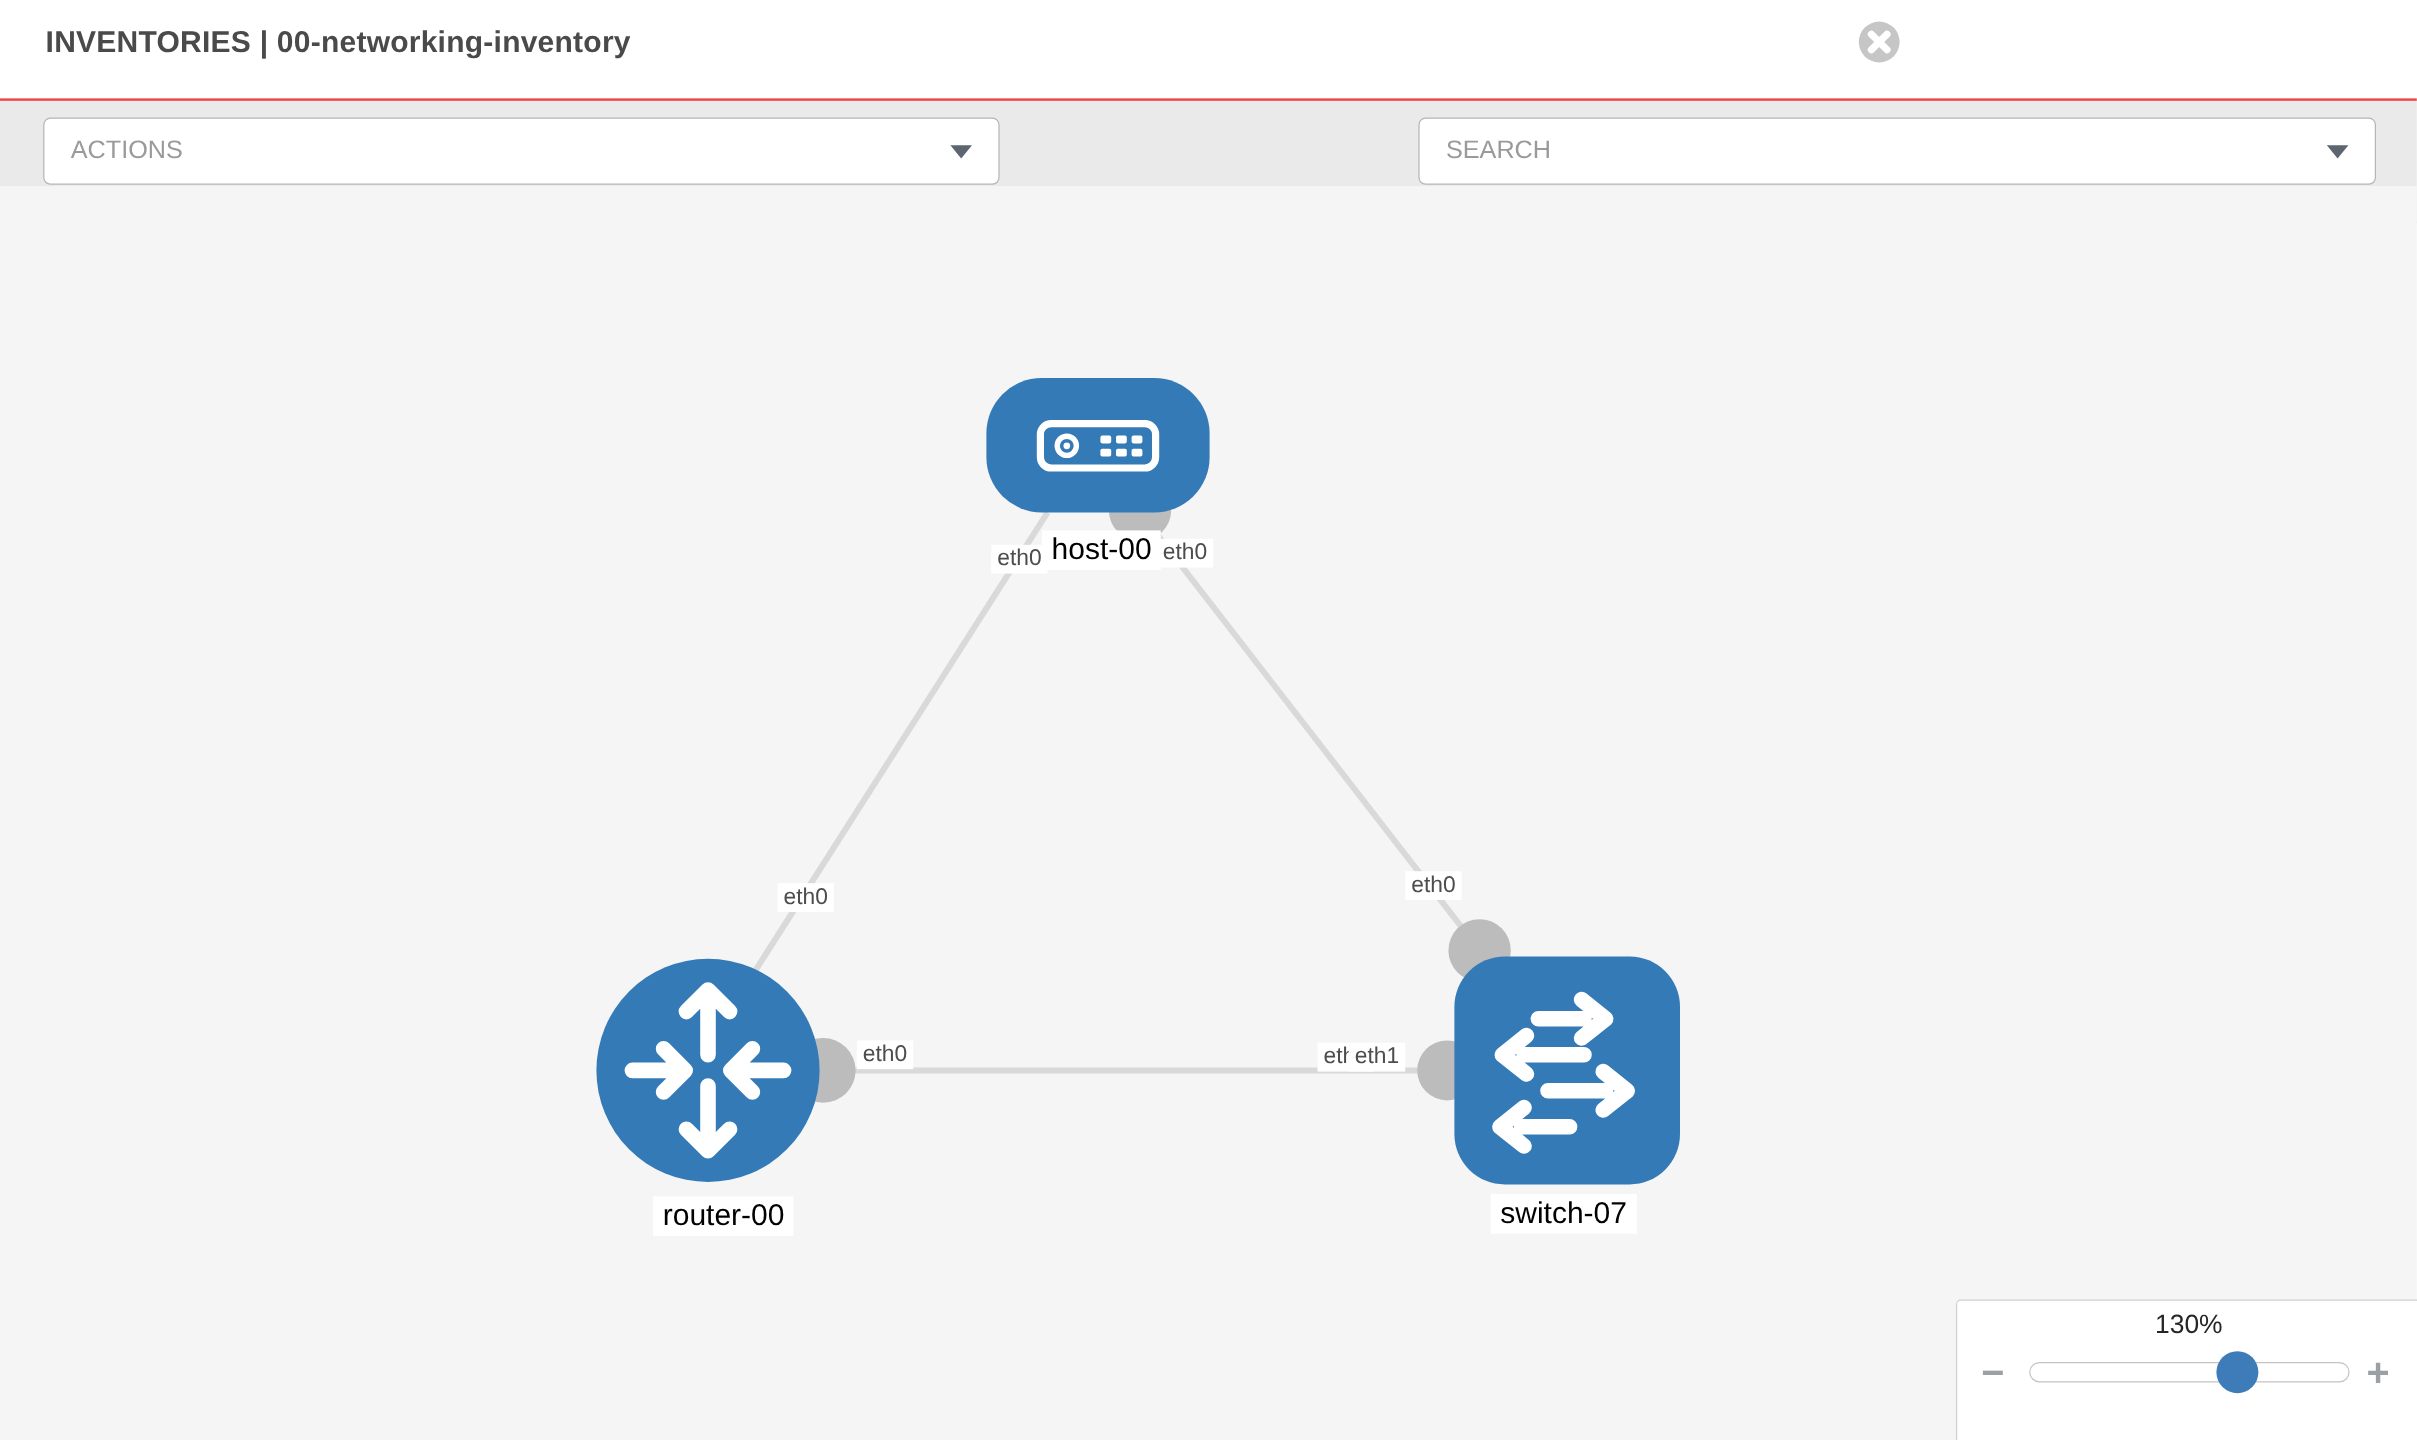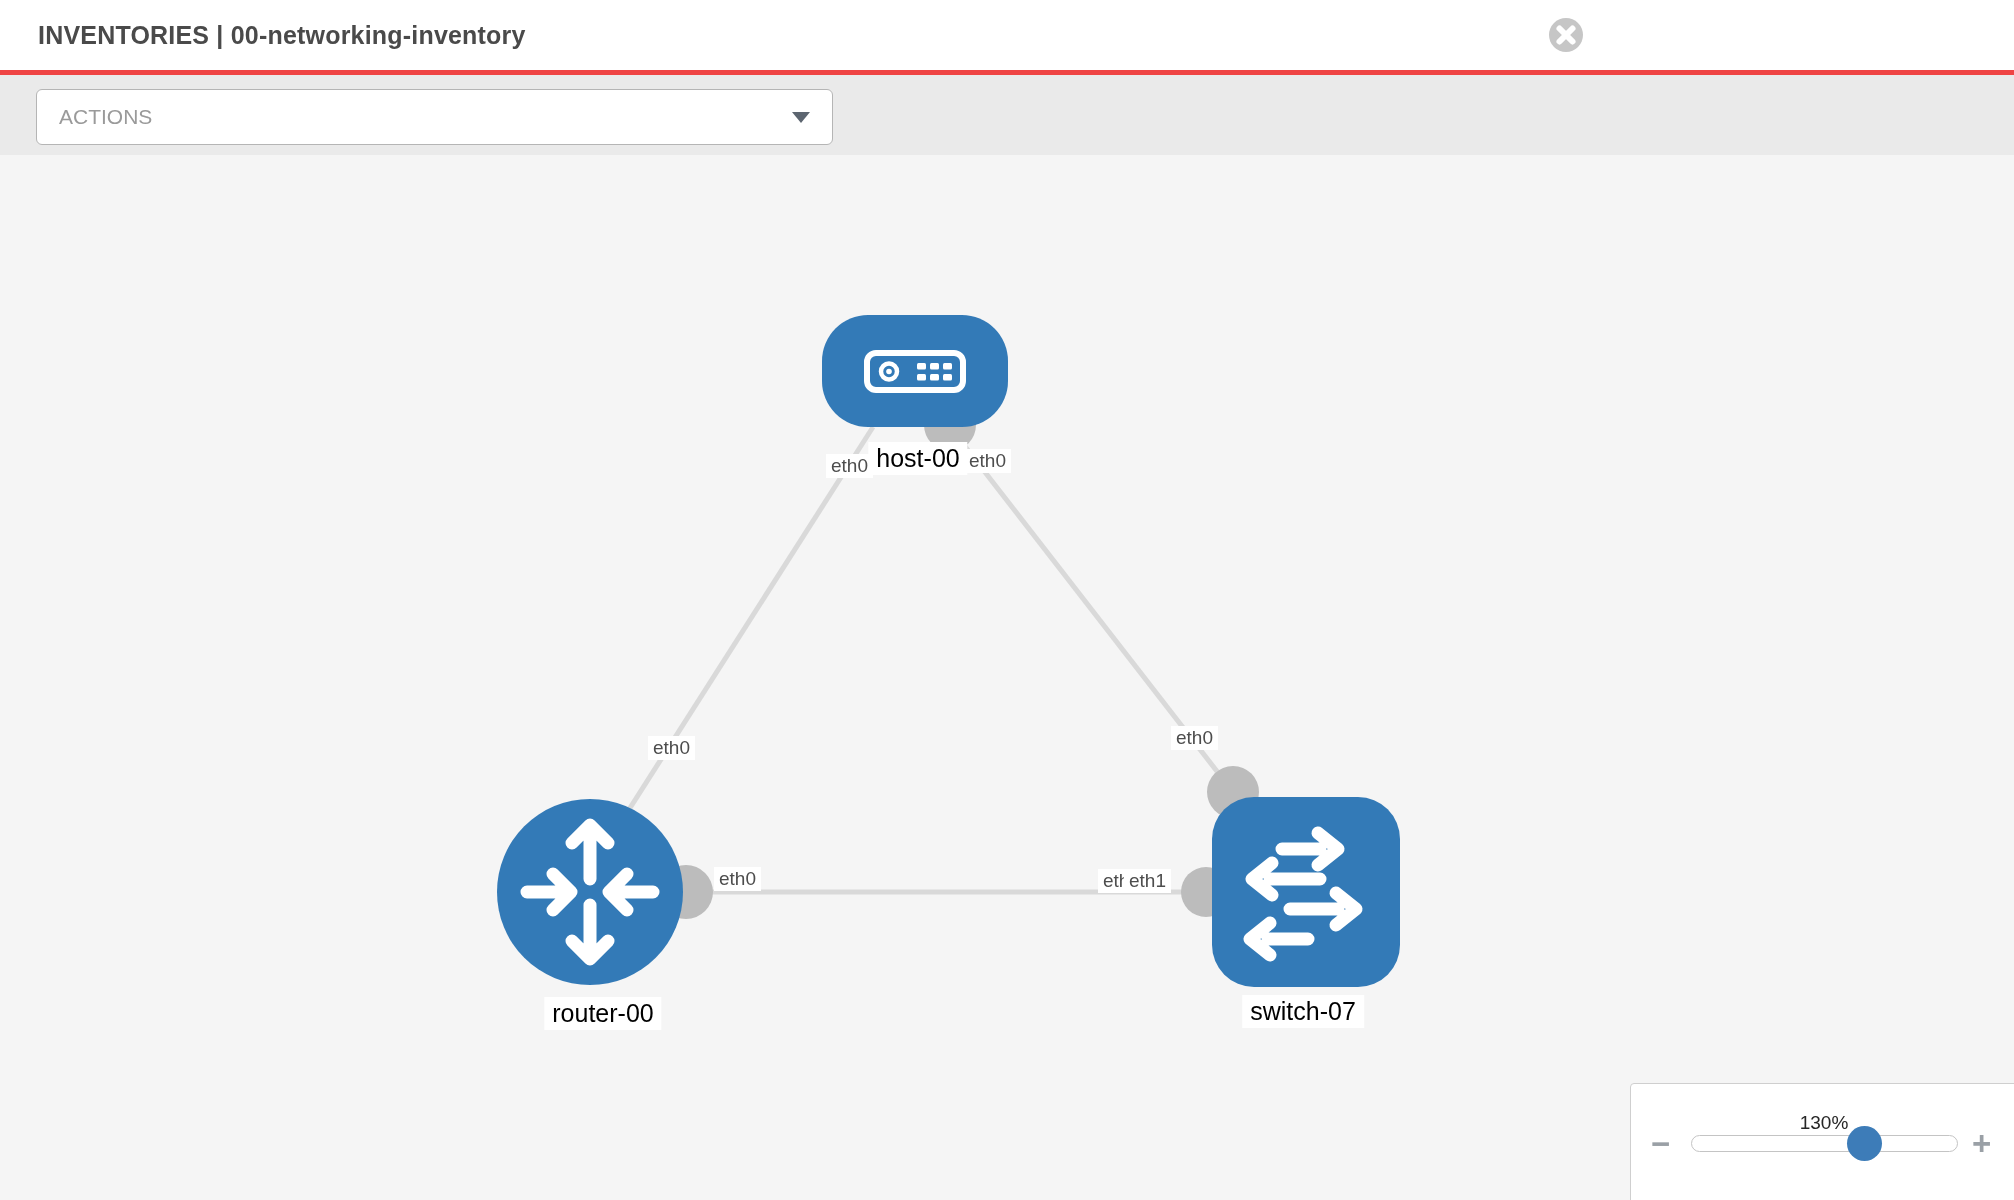--- a/index.html
+++ b/index.html
@@ -6,22 +6,22 @@
   html,body { width:2014px; height:1200px; overflow:hidden; background:#fff;
               font-family:"Liberation Sans", sans-serif; }
 
   
   .titlebar { position:absolute; left:0; top:0; width:1622px; height:70px; background:#fff;
               display:flex; align-items:center; justify-content:space-between; padding:0 38px; }
   .titlebar h1 { font-size:25px; font-weight:700; color:#4a4a4a; letter-spacing:.2px; }
   .close-btn { width:36px; height:36px; cursor:pointer; flex:0 0 auto; }
 
   
-  .toolbar { position:absolute; left:0; top:70px; width:2014px; height:104px; background:#eaeaea;
-             border-top:5px solid #ef4444; border-bottom:1px solid #c7c7c7; }
+  .toolbar { position:absolute; left:0; top:82px; width:2014px; height:104px; background:#eaeaea;
+             border-top:2px solid #ef4444; border-bottom:1px solid #c7c7c7; }
   .select { position:absolute; top:14px; height:56px; background:#fff; border:1px solid #b5b5b5;
             border-radius:6px; display:flex; align-items:center; justify-content:space-between;
             padding:0 22px; color:#9a9a9a; font-size:21px; cursor:pointer; }
   .select.actions { left:36px;  width:797px; }
   .select.search  { left:1182px; width:798px; }
   .caret { width:0; height:0; border-left:9px solid transparent; border-right:9px solid transparent;
            border-top:11px solid #5c6570; }
   .tool-icon { position:absolute; top:95px; cursor:pointer; }
   .tool-icon.wrench { left:1044px; }
   .tool-icon.key    { left:1110px; }
@@ -49,21 +49,21 @@
   .if-router-top  { left:648px;  top:581px; }
   .if-switch-top  { left:1171px; top:571px; }
   .if-mid-router  { left:714px;  top:712px; }
   .if-mid-ghost   { left:1098px; top:714px; }
   .if-mid-switch  { left:1124px; top:714px; }
 
   
   .zoom-panel { position:absolute; left:1630px; top:928px; width:420px; height:150px;
                 background:#fff; border:1px solid #cfcfcf; border-radius:4px; }
   .zoom-level { position:absolute; left:133px; top:7px; width:120px; text-align:center;
-                font-size:19px; color:#262626;margin-top:21px; }
+                font-size:22px; color:#262626; }
   .zoom-btn { position:absolute; font-size:33px; font-weight:900; color:#9aa0a6;
               line-height:33px; top:43px; cursor:pointer; user-select:none; }
   .zoom-minus { left:20px; }
   .zoom-plus  { left:341px; }
   .zoom-track { position:absolute; left:60px; top:51px; width:267px; height:17px;
                 background:#fff; border:1px solid #c4c4c4; border-radius:9px; cursor:pointer; }
   .zoom-knob  { position:absolute; left:216px; top:42px; width:35px; height:35px;
                 border-radius:50%; background:#3d7cb8; cursor:grab; }
 </style>
 </head>
@@ -91,20 +91,24 @@
     <path d="M18.5 7 A 8.6 8.6 0 1 0 32.5 20.5" fill="none" stroke="#8a8f98" stroke-width="6.5" stroke-linecap="round"></path>
   </svg>
 
   <svg class="tool-icon key" width="44" height="42" viewBox="0 0 44 42">
     <circle cx="13" cy="12" r="7" fill="none" stroke="#8a8f98" stroke-width="5.5"></circle>
     <line x1="18.5" y1="17.5" x2="34" y2="33" stroke="#8a8f98" stroke-width="6" stroke-linecap="round"></line>
     <line x1="27.5" y1="26.5" x2="32.5" y2="21.5" stroke="#8a8f98" stroke-width="5.5" stroke-linecap="round"></line>
     <line x1="34" y1="33" x2="39" y2="28" stroke="#8a8f98" stroke-width="6" stroke-linecap="round"></line>
   </svg>
 
+  <div class="select search">
+    <span>SEARCH</span>
+    <span class="caret"></span>
+  </div>
 </div>
 
 <div class="canvas">
 
   <svg class="overlay" width="2014" height="1045" viewBox="0 0 2014 1045">
 
     <line x1="873" y1="272" x2="600" y2="700" stroke="#d9d9d9" stroke-width="5"></line>
     <line x1="950" y1="272" x2="1233" y2="637" stroke="#d9d9d9" stroke-width="5"></line>
     <line x1="660" y1="737" x2="1212" y2="737" stroke="#d9d9d9" stroke-width="5"></line>
 

